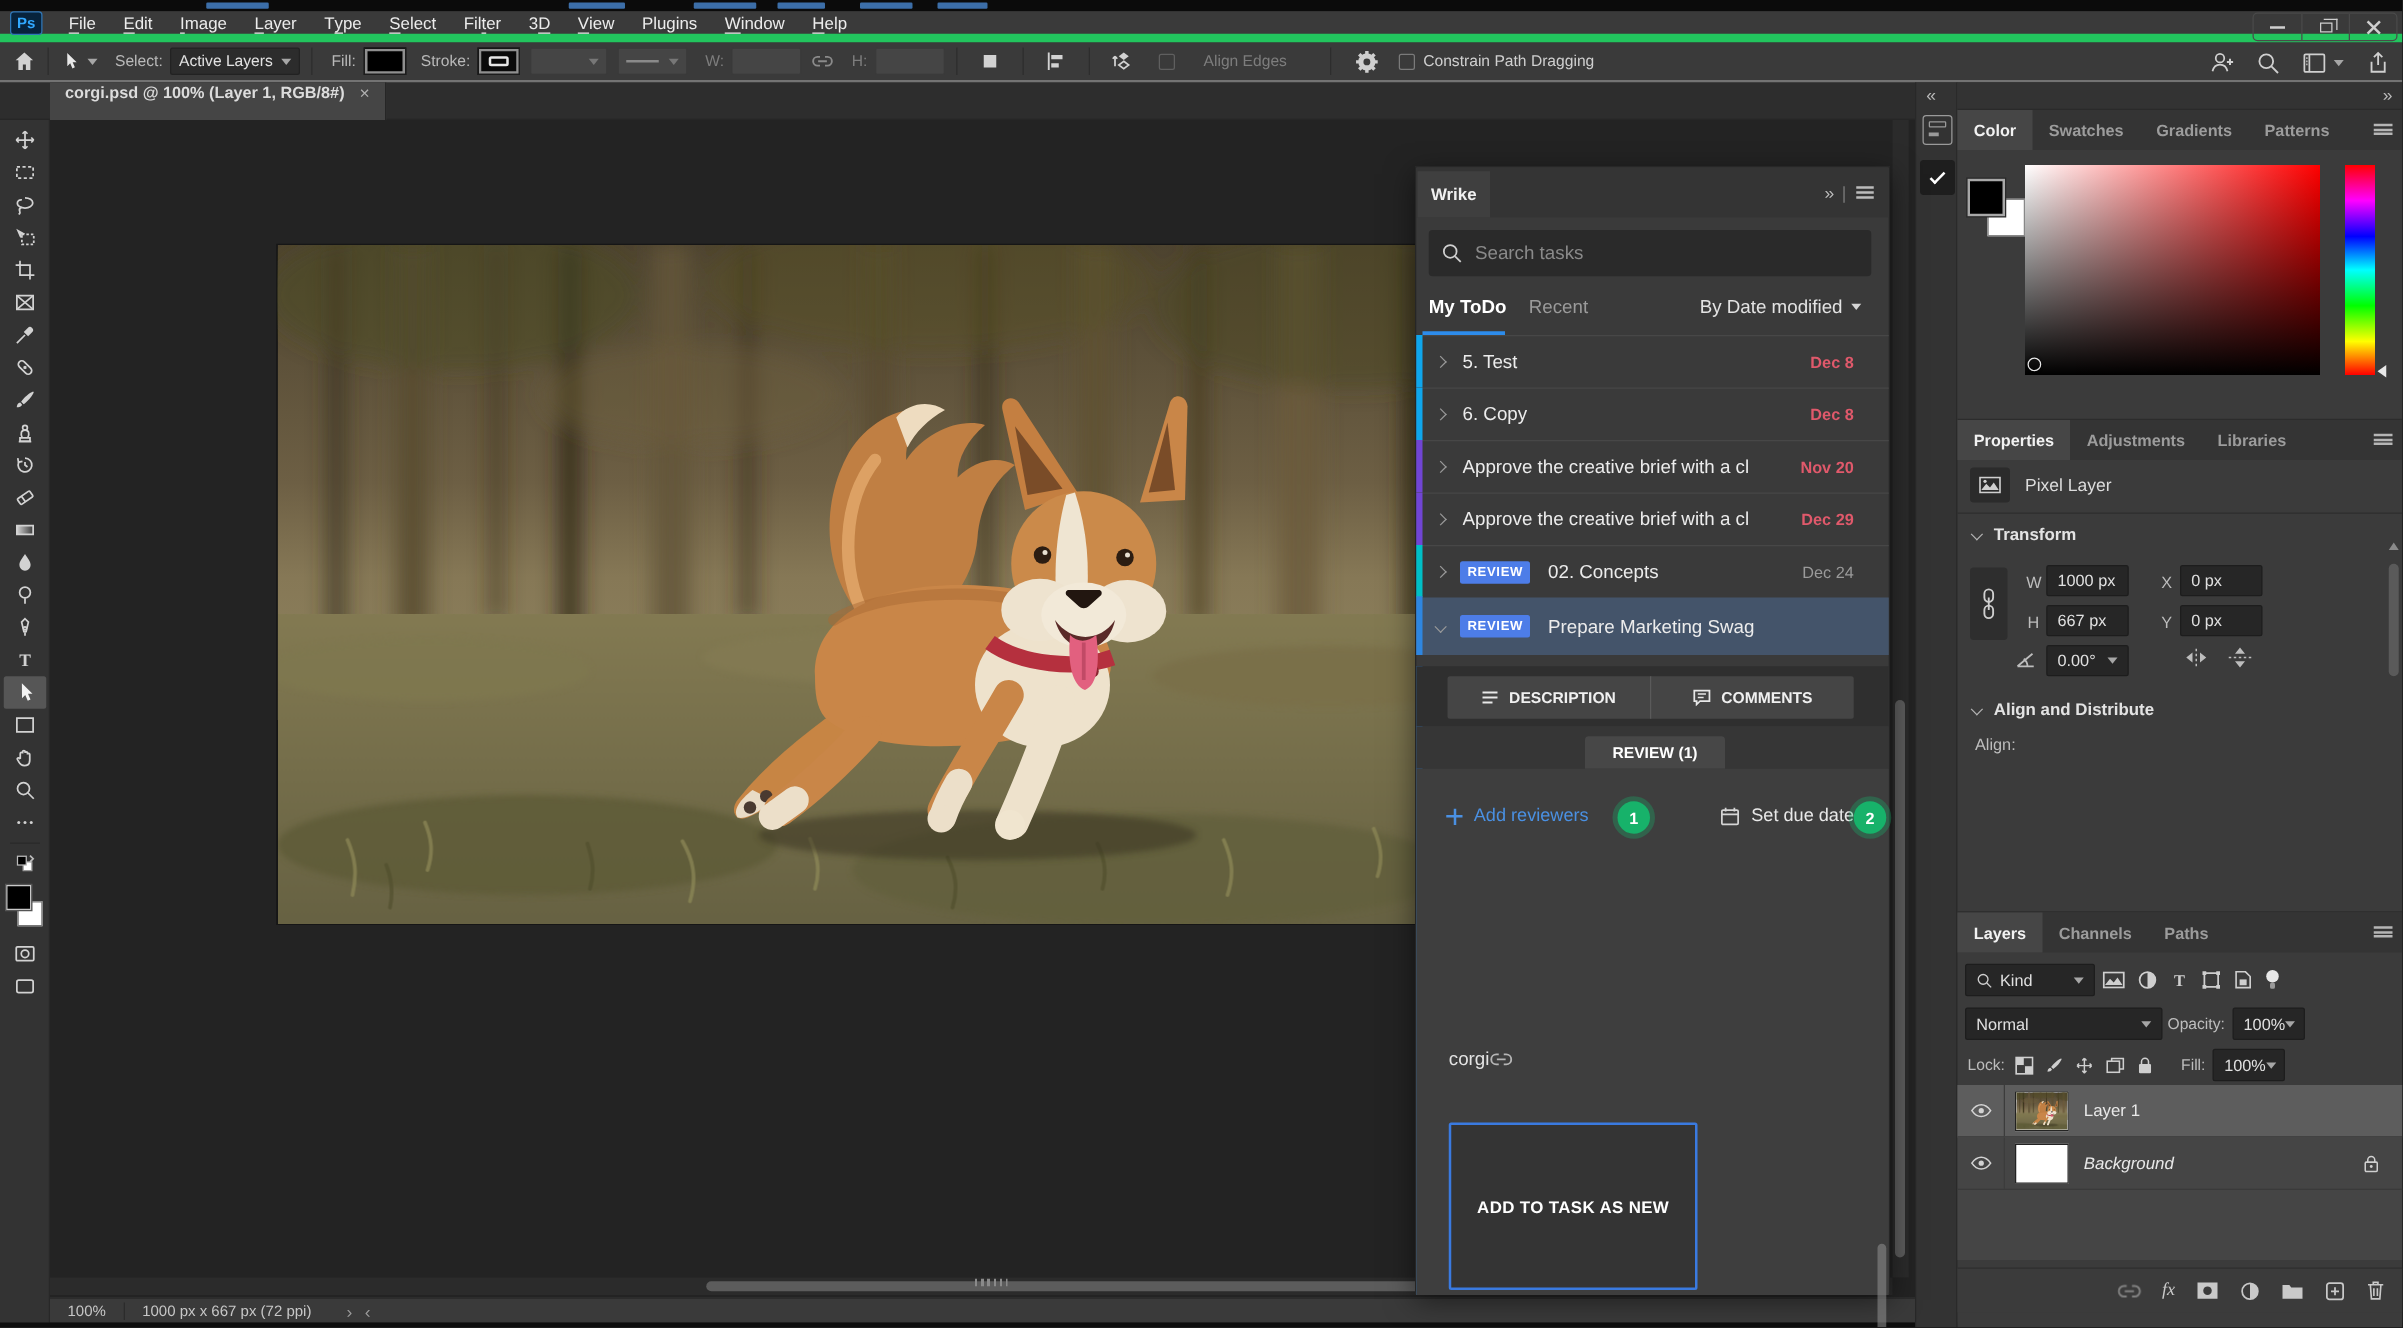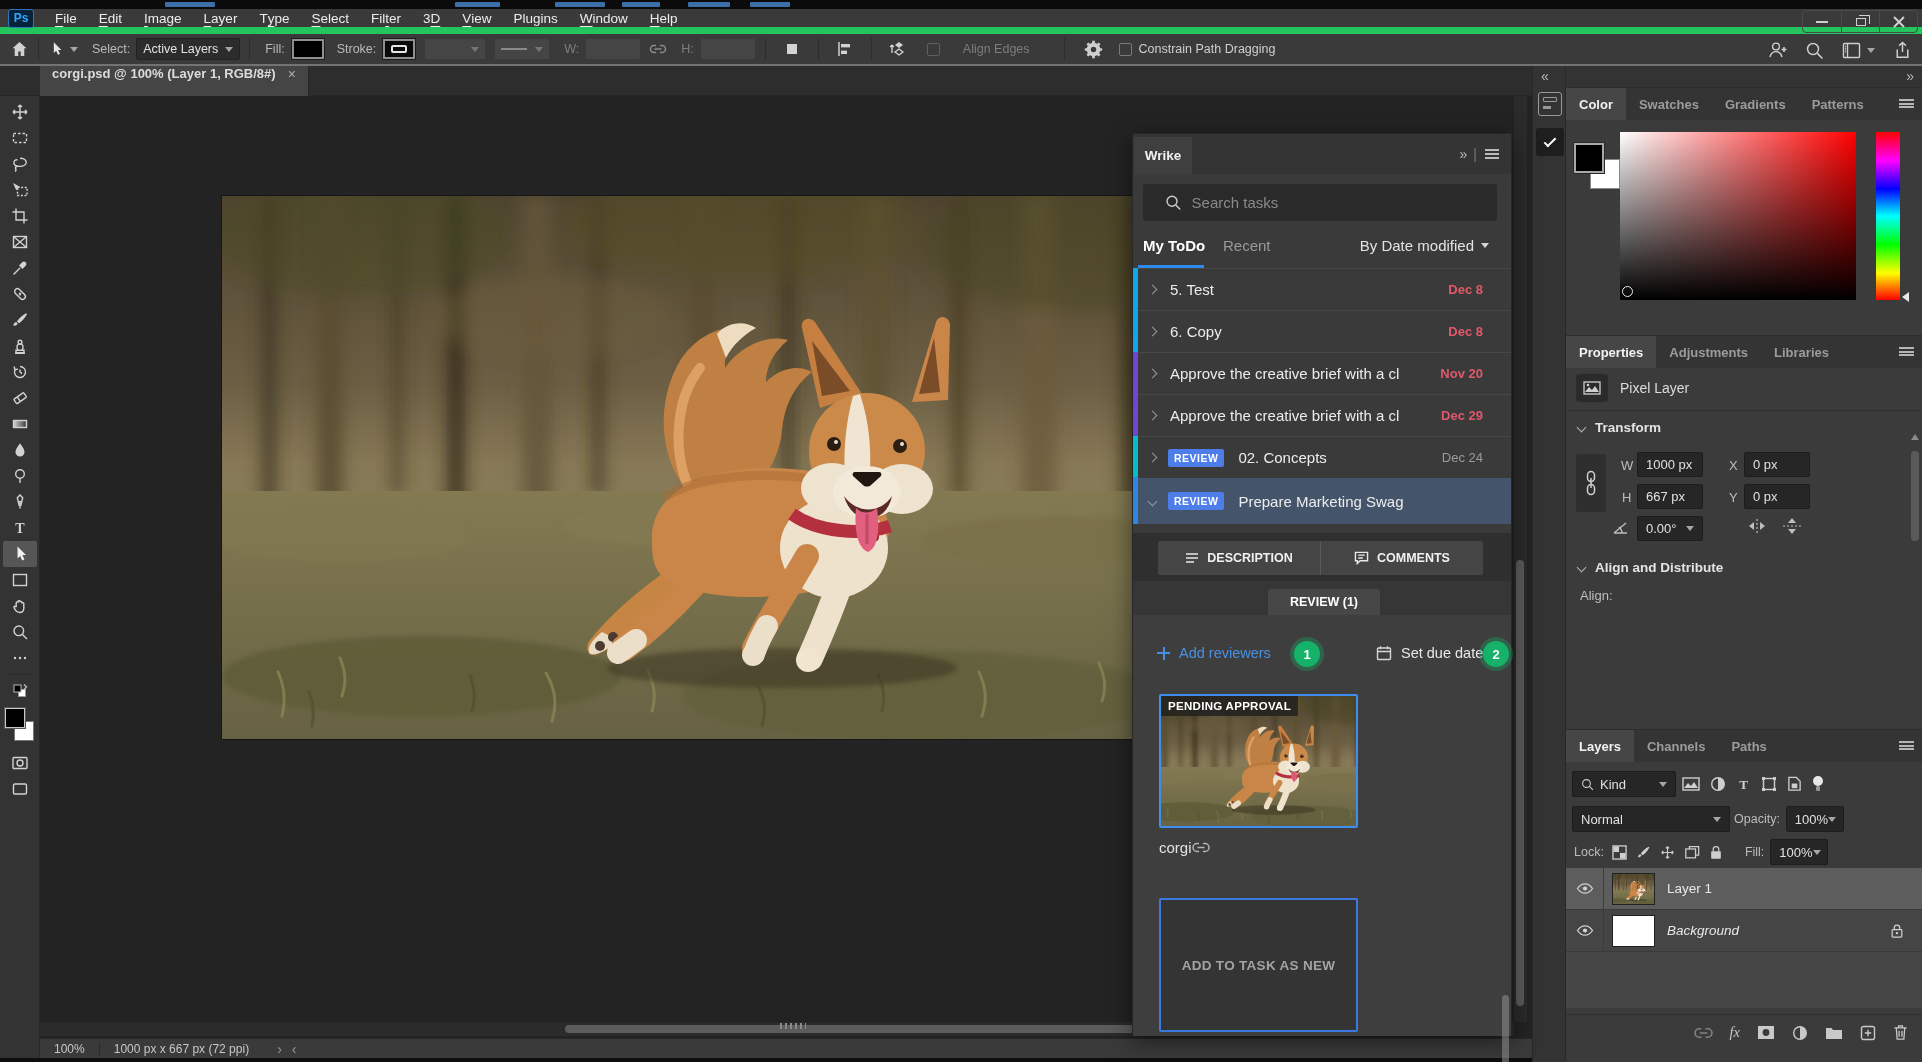--- a/index.html
+++ b/index.html
@@ -69,21 +69,21 @@
 .statusbar .vdiv{width:1px;height:14px;background:#2b2b2b;margin:0 14px}
 .statusbar .chv{color:#9a9a9a;font-size:14px;margin-left:28px}
 .bottomstrip{left:0;top:1058px;width:1922px;height:4px;background:#0e0e0e}
 
 .wrike{left:1132px;top:133px;width:380px;height:902px;background:#3a3a3a;border:1px solid #262626;box-shadow:0 6px 22px rgba(0,0,0,.5);z-index:20;font-family:"Liberation Sans",sans-serif}
 .wk-tabrow{position:relative;height:40px;background:#343434}
 .wk-tab{position:absolute;left:1px;top:3px;width:58px;height:37px;background:#3f3f3f;color:#f0f0f0;font-size:13.5px;font-weight:bold;display:flex;align-items:center;justify-content:center}
 .wk-hicons{position:absolute;right:12px;top:12px;display:flex;align-items:center;gap:8px;color:#bbb;font-size:14px}
 .wk-burger{width:14px;height:10px;border-top:2px solid #bbb;border-bottom:2px solid #bbb;position:relative}
 .wk-burger::after{content:"";position:absolute;left:0;top:2px;width:14px;height:2px;background:#bbb}
-.wk-search{position:absolute;left:10px;top:50px;width:354px;height:37px;background:#2a2a2a;border-radius:3px;display:flex;align-items:center;padding:0 22px}
+.wk-search{position:absolute;left:10px;top:50px;width:354px;height:37px;background:#2a2a2a;border-radius:3px;display:flex;align-items:center;padding:0 10px}
 .wk-search input{background:transparent;border:none;outline:none;color:#ddd;font-size:15px;margin-left:10px;width:290px;font-family:"Liberation Sans",sans-serif}
 .wk-search input::placeholder{color:#8a8a8a}
 .wk-filtertabs{position:absolute;left:0;top:95px;width:100%;height:39px;font-size:15px}
 .wk-ftab{position:absolute;top:8px;color:#9a9a9a}
 .wk-ftab.on{color:#fff;font-weight:bold}
 .wk-underline{position:absolute;left:5px;top:36px;width:66px;height:3px;background:#2d8ceb}
 .wk-sort{position:absolute;right:22px;top:8px;color:#e3e3e3;display:flex;align-items:center;gap:7px}
 .wk-list{position:absolute;left:0;top:134px;width:100%}
 .wk-row{position:relative;height:42px;border-top:1px solid #474747;display:flex;align-items:center}
 .wk-row .bar{position:absolute;left:0;top:-1px;width:5px;height:calc(100% + 1px)}
@@ -108,21 +108,21 @@
 .plus::before{content:"";position:absolute;left:0;top:5.5px;width:13px;height:2px;background:#4a90e2}
 .plus::after{content:"";position:absolute;left:5.5px;top:0;width:2px;height:13px;background:#4a90e2}
 .gbadge{width:26px;height:26px;border-radius:50%;background:#17b26a;box-shadow:0 0 0 4px rgba(23,178,106,.32);color:#fff;font-size:13px;font-weight:bold;display:flex;align-items:center;justify-content:center}
 .wk-duedate{position:absolute;left:243px;top:12px;color:#e8e8e8;font-size:14.5px;display:flex;align-items:center;gap:9px}
 .gb1{position:absolute;left:161px;top:8px}
 .gb2{position:absolute;left:350px;top:8px}
 .wk-thumb{position:absolute;left:26px;top:79px;width:199px;height:134px;border:2px solid #3e8eef;border-radius:2px;overflow:hidden;background:#222}
 .wk-approval{position:absolute;left:0;top:0;background:rgba(28,28,28,.78);color:#fff;font-size:11.5px;font-weight:bold;padding:4px 7px;letter-spacing:.3px}
 .wk-assetrow{position:absolute;left:26px;top:224px;display:flex;align-items:center;gap:0;color:#e3e3e3;font-size:15px}
 .wk-addbox{position:absolute;left:26px;top:283px;width:199px;height:134px;border:2px solid #3a7ae0;border-radius:2px;background:#343434;display:flex;align-items:center;justify-content:center}
-.wk-addbox span{color:#a3a3a3;font-size:13.5px;font-weight:bold;letter-spacing:.3px}
+.wk-addbox span{color:#ffffff;font-size:13.5px;font-weight:bold;letter-spacing:.3px}
 .wk-scroll{position:absolute;right:2px;top:380px;width:7px;height:390px;background:#8f8f8f;opacity:.55;border-radius:4px}
 
 .cdock{left:1532px;top:66px;width:34px;height:996px;background:#333;border-left:1px solid #282828;border-right:1px solid #282828}
 .cdock .cc{position:absolute;left:8px;top:2px;color:#bbb;font-size:14px}
 .cdock .tile1{position:absolute;left:5px;top:26px;width:24px;height:24px;border:1px solid #9a9a9a;border-radius:3px}
 .cdock .tile1 i{position:absolute;left:4px;top:4px;width:14px;height:5px;border:1.4px solid #9a9a9a;border-radius:1px}
 .cdock .tile1 u{position:absolute;left:4px;top:13px;width:8px;height:3px;background:#9a9a9a}
 .cdock .tile2{position:absolute;left:3px;top:62px;width:28px;height:28px;background:#1e1e1e;border-radius:3px;display:flex;align-items:center;justify-content:center}
 .check{width:12px;height:6px;border-left:2.4px solid #fff;border-bottom:2.4px solid #fff;transform:rotate(-45deg);margin-top:-3px}
 
@@ -738,26 +738,20 @@
         <div class="gbadge gb1">1</div>
         <div class="wk-duedate">
           <svg width="16" height="16" viewBox="0 0 16 16">
               <rect x="1.5" y="3" width="13" height="11.5" rx="1" fill="none" stroke="#d5d5d5" stroke-width="1.4"></rect>
               <path d="M1.5 6.5h13M4.5 1.2v3M11.5 1.2v3" stroke="#d5d5d5" stroke-width="1.4" fill="none"></path>
             </svg>
           <span>Set due date</span>
         </div>
         <div class="gbadge gb2">2</div>
       </div>
-      <div class="wk-thumb">
-        <svg width="196" height="131">
-            <use href="#corgiScene"></use>
-          </svg>
-        <div class="wk-approval">PENDING APPROVAL</div>
-      </div>
       <div class="wk-assetrow">
         <span>corgi</span>
         <svg width="18" height="13" viewBox="0 0 18 13">
             <path d="M7 2.5H5a4 4 0 0 0 0 8h2M11 2.5h2a4 4 0 0 1 0 8h-2M5.5 6.5h7" stroke="#b5b5b5" fill="none" stroke-width="1.5"></path>
           </svg>
       </div>
       <div class="wk-addbox">
         <span>ADD TO TASK AS NEW</span>
       </div>
       <div class="wk-scroll"></div>

